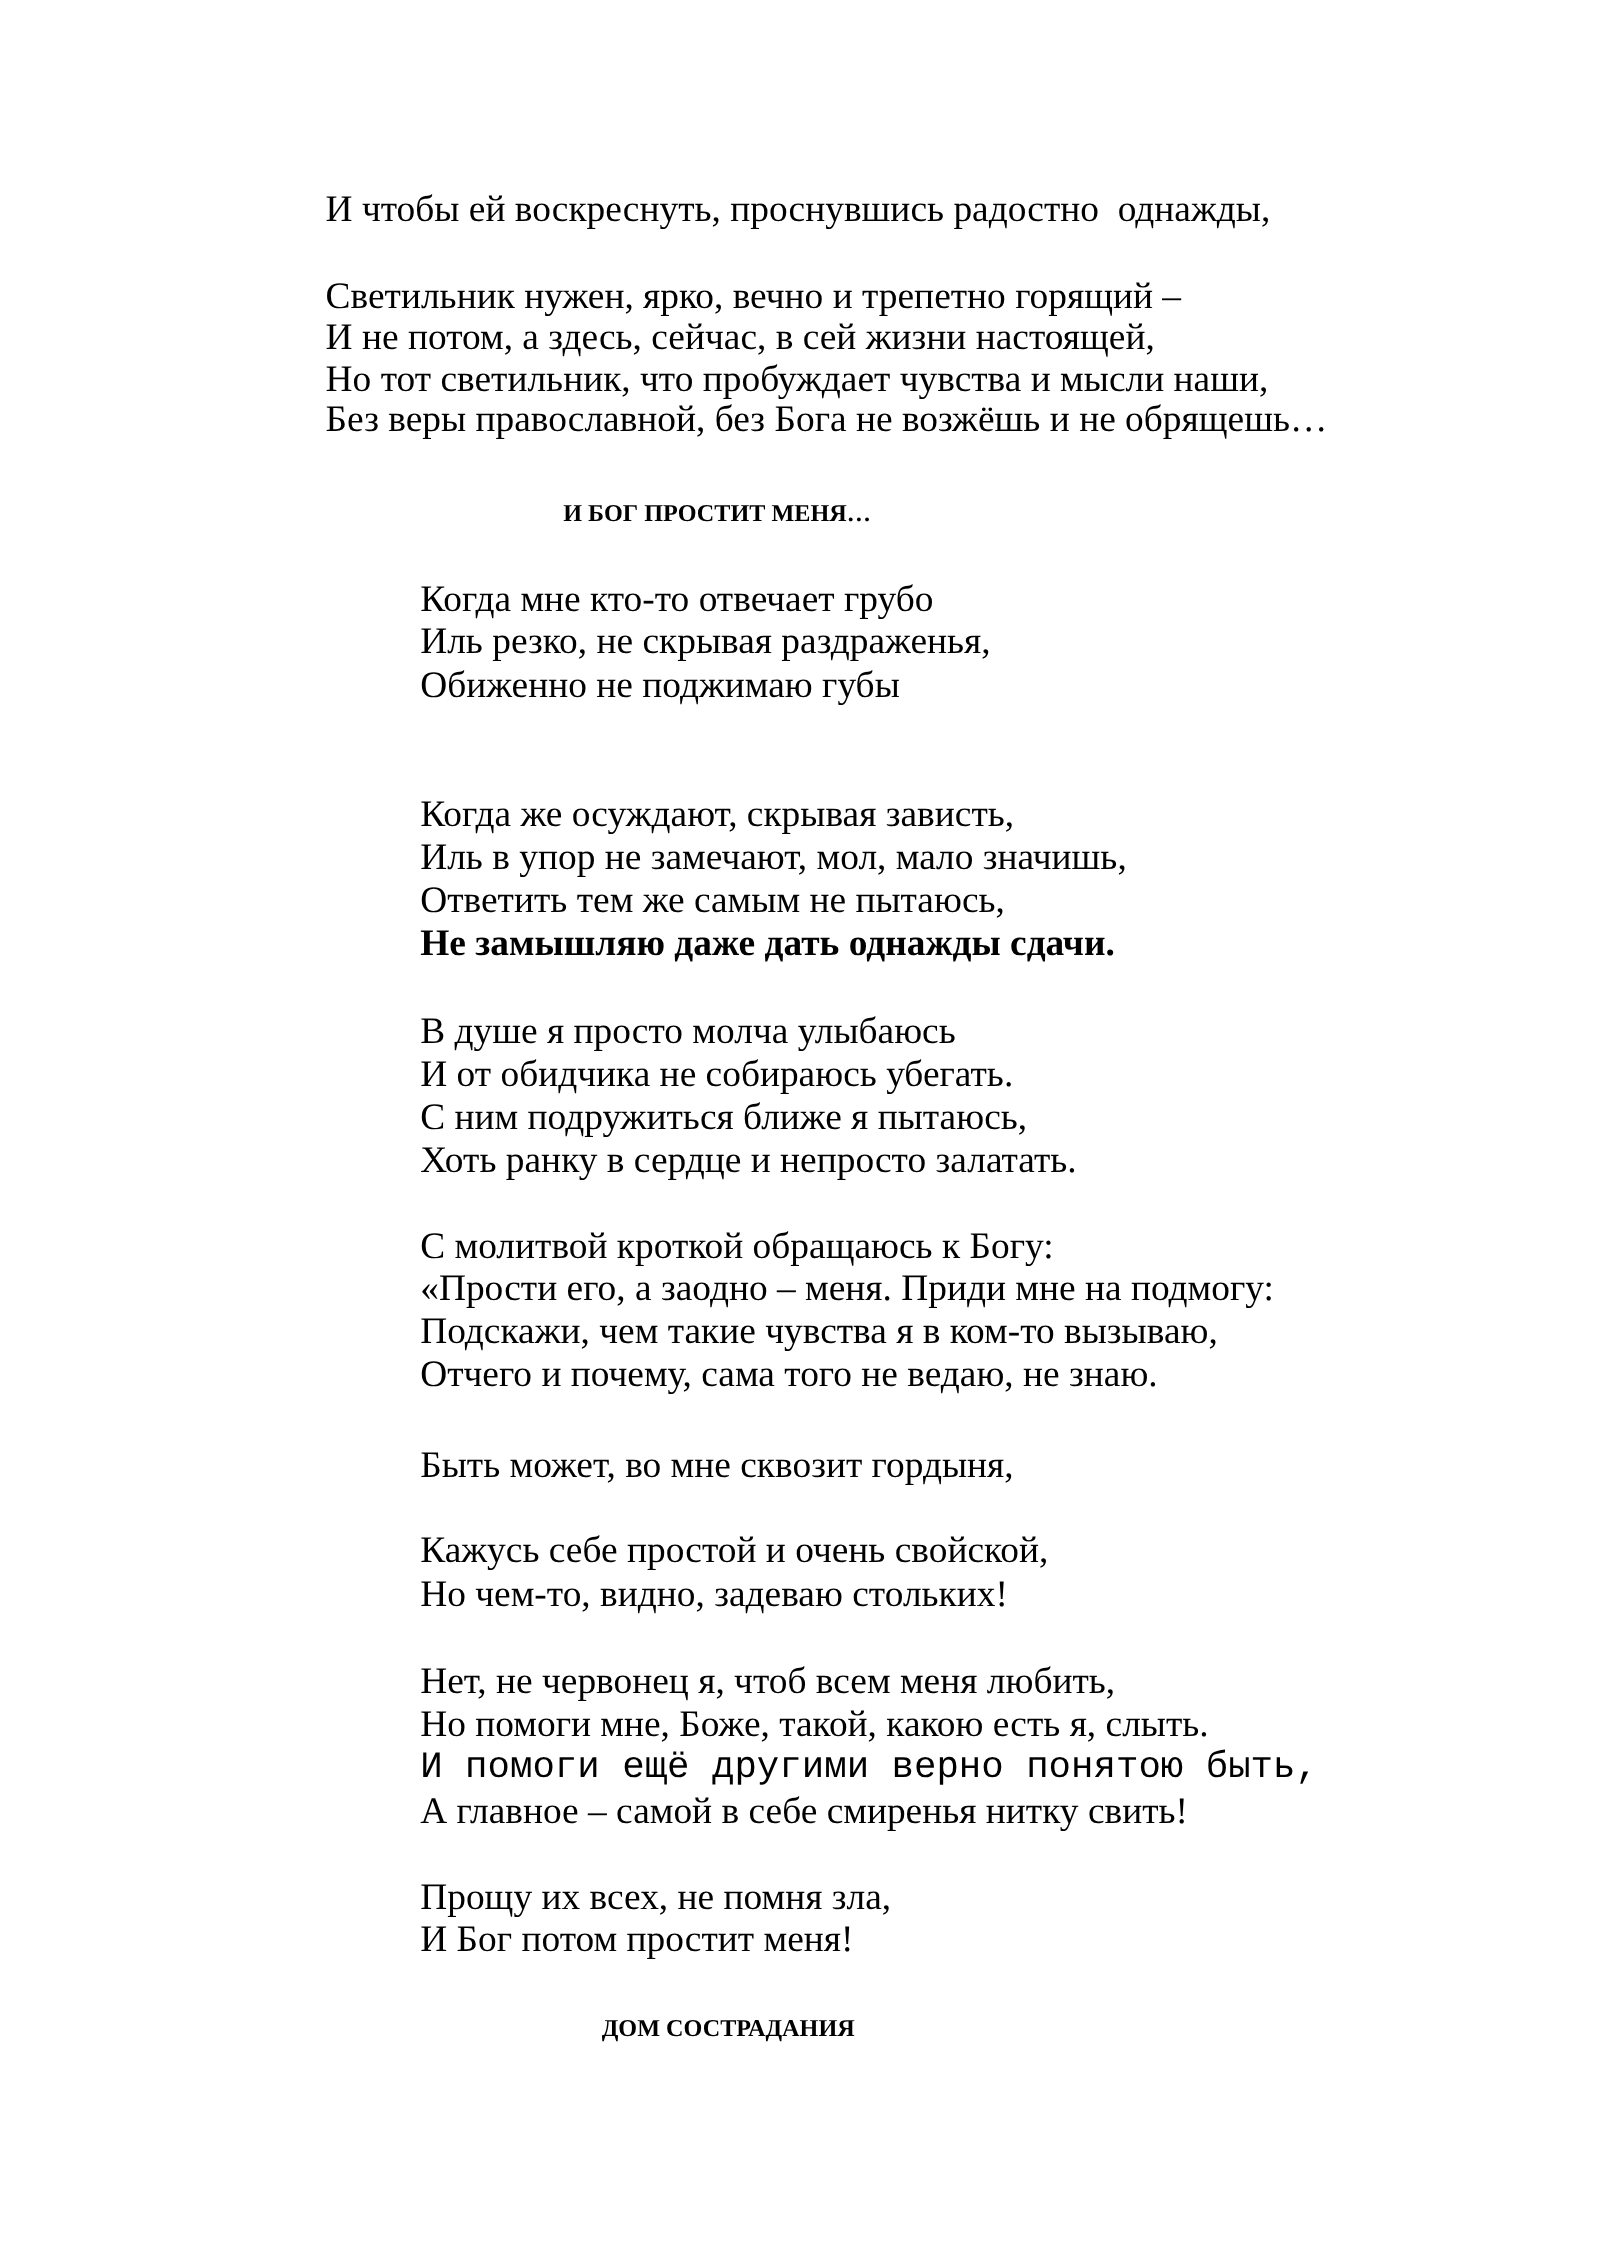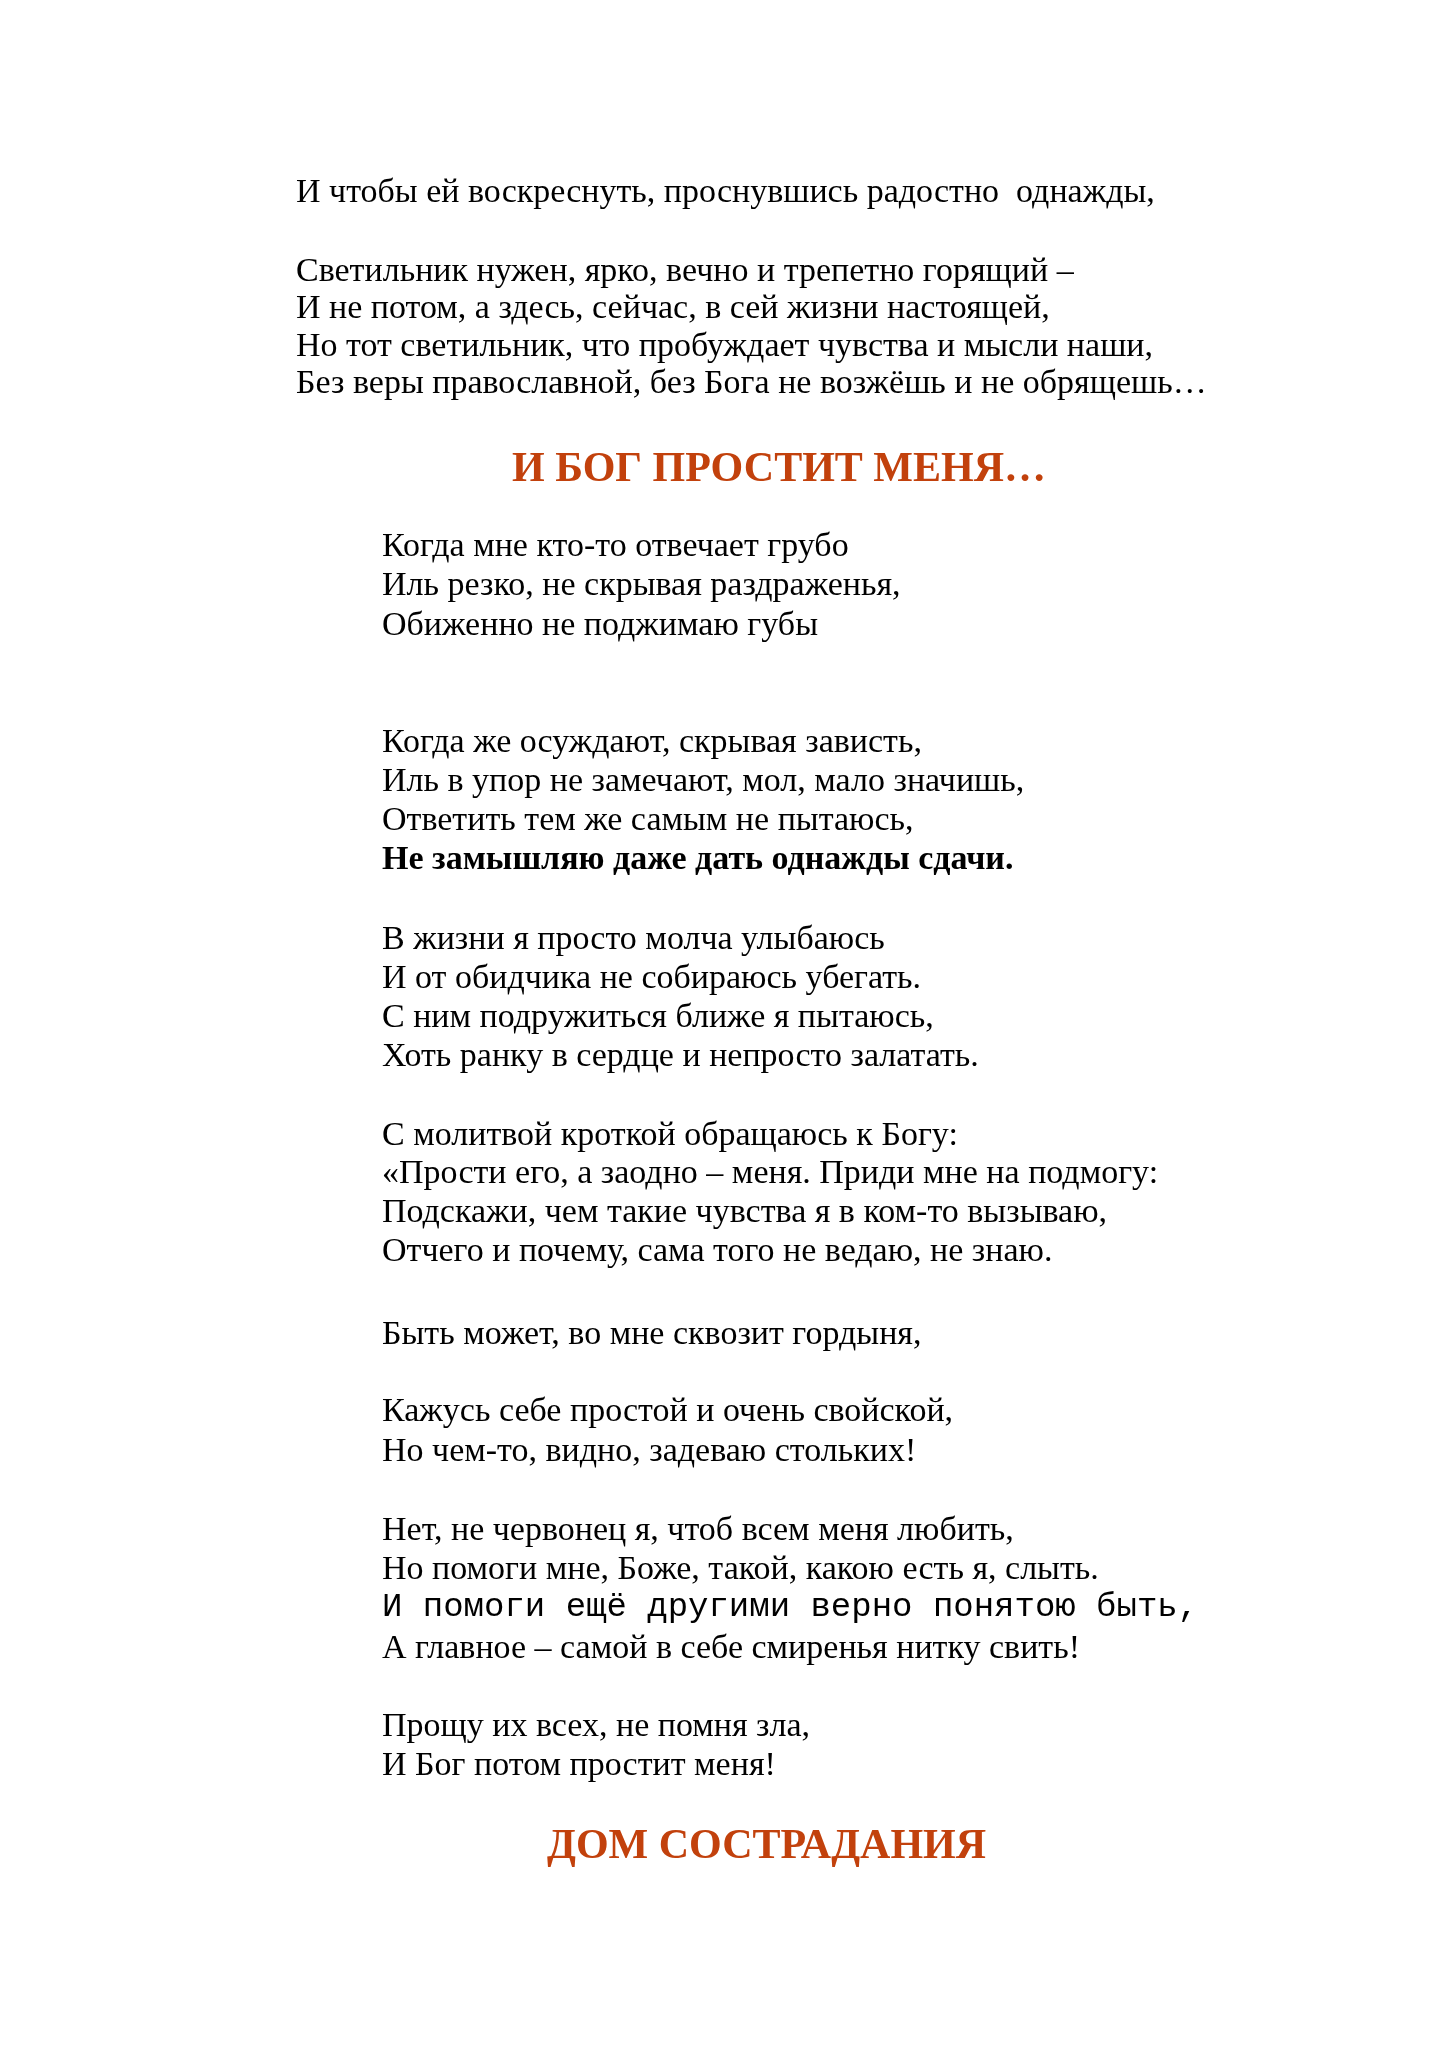--- a/index.html
+++ b/index.html
@@ -10,25 +10,25 @@
     font-family: "Liberation Serif", "DejaVu Serif", serif;
     font-size: 34px;
     line-height: 40px;
     height: 40px;
     color: #000000;
     white-space: pre;
   }
   .title {
     position: absolute;
     font-family: "Liberation Serif", "DejaVu Serif", serif;
-    font-size: 42px;
+    font-size: 22px;
     font-weight: bold;
     line-height: 40px;
     height: 40px;
-    color: #c2410c;
+    color: #000000;
     white-space: pre;
   }
 </style>
 </head>
 <body>
 
 <div class="page">
 
   <div class="line" style="left:296px; top:171px;">И чтобы ей воскреснуть, проснувшись радостно  однажды,</div>
   <div class="line" style="left:296px; top:250px;">Светильник нужен, ярко, вечно и трепетно горящий –</div>
@@ -40,21 +40,21 @@
 
   <div class="line" style="left:382px; top:525px;">Когда мне кто-то отвечает грубо</div>
   <div class="line" style="left:382px; top:564px;">Иль резко, не скрывая раздраженья,</div>
   <div class="line" style="left:382px; top:604px;">Обиженно не поджимаю губы</div>
 
   <div class="line" style="left:382px; top:721px;">Когда же осуждают, скрывая зависть,</div>
   <div class="line" style="left:382px; top:760px;">Иль в упор не замечают, мол, мало значишь,</div>
   <div class="line" style="left:382px; top:799px;">Ответить тем же самым не пытаюсь,</div>
   <div class="line" style="left:382px; top:838px;font-weight:bold;">Не замышляю даже дать однажды сдачи.</div>
 
-  <div class="line" style="left:382px; top:918px;">В жизни я просто молча улыбаюсь</div>
+  <div class="line" style="left:382px; top:918px;">В душе я просто молча улыбаюсь</div>
   <div class="line" style="left:382px; top:957px;">И от обидчика не собираюсь убегать.</div>
   <div class="line" style="left:382px; top:996px;">С ним подружиться ближе я пытаюсь,</div>
   <div class="line" style="left:382px; top:1035px;">Хоть ранку в сердце и непросто залатать.</div>
 
   <div class="line" style="left:382px; top:1114px;">С молитвой кроткой обращаюсь к Богу:</div>
   <div class="line" style="left:382px; top:1152px;">«Прости его, а заодно – меня. Приди мне на подмогу:</div>
   <div class="line" style="left:382px; top:1191px;">Подскажи, чем такие чувства я в ком-то вызываю,</div>
   <div class="line" style="left:382px; top:1230px;">Отчего и почему, сама того не ведаю, не знаю.</div>
 
   <div class="line" style="left:382px; top:1313px;">Быть может, во мне сквозит гордыня,</div>

